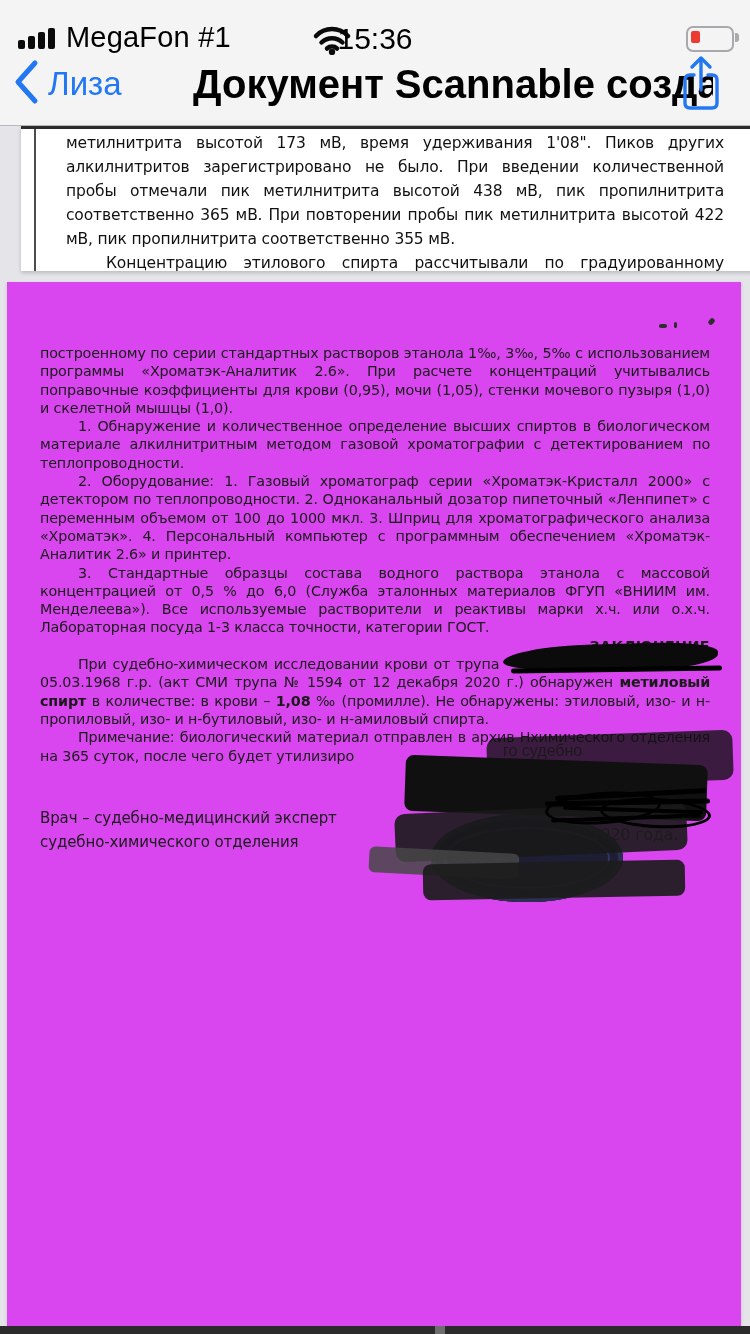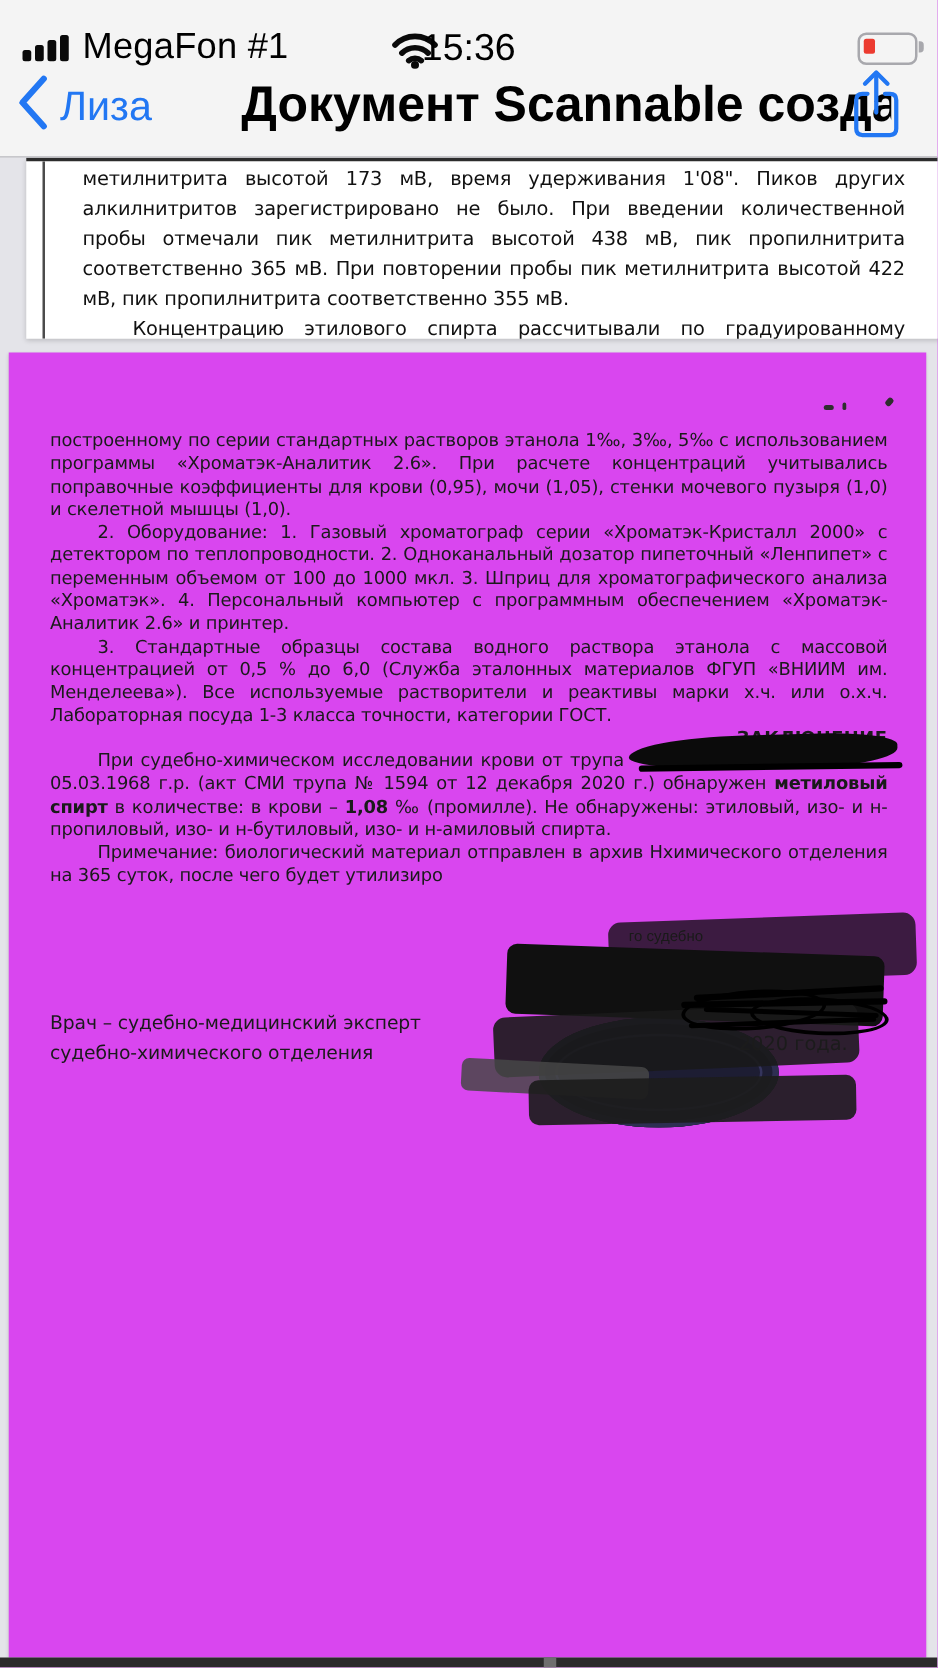--- a/index.html
+++ b/index.html
@@ -47,21 +47,21 @@
   
   .redact-name{display:inline-block;width:205px;height:10px;position:relative;vertical-align:baseline;}
   .redact-name::before{content:"";position:absolute;left:-2px;right:-8px;top:-15px;height:27px;
     background:#0b0b0b;border-radius:45% 30% 35% 50%/60% 40% 55% 45%;transform:rotate(-1.5deg);}
   .redact-name::after{content:"";position:absolute;left:6px;right:-12px;top:8px;height:5px;
     background:#000;border-radius:3px;transform:rotate(-.8deg);}
   .signature{position:absolute;left:33px;top:524px;font-family:"DejaVu Sans",sans-serif;
     font-size:15px;line-height:24px;color:#1a1a1a;letter-spacing:-.1px;}
   
   .blob{position:absolute;left:388px;top:452px;width:341px;height:169px;z-index:5;}
-  .blob .faint{position:absolute;left:108px;top:8px;font-size:12px;color:#3c3c3c;z-index:1;white-space:nowrap;}
+  .blob .faint{position:absolute;left:108px;top:8px;font-size:16px;color:#3c3c3c;z-index:1;white-space:nowrap;}
   .bl{position:absolute;z-index:2;}
   .bl1{left:92px;top:0;width:246px;height:50px;background:rgba(15,15,15,.78);border-radius:10px;transform:rotate(-2deg);}
   .bl2{left:10px;top:26px;width:302px;height:56px;background:#101010;border-radius:8px;transform:rotate(2deg);}
   .bl3{left:0;top:74px;width:292px;height:48px;background:rgba(25,25,25,.9);border-radius:10px;transform:rotate(-2.5deg);}
   .bl4{left:-26px;top:116px;width:150px;height:26px;background:rgba(70,70,70,.85);border-radius:6px;transform:rotate(3deg);}
   .bl5{left:28px;top:128px;width:262px;height:36px;background:rgba(28,28,28,.92);border-radius:8px;transform:rotate(-1deg);}
   .stamp{position:absolute;left:36px;top:80px;width:192px;height:88px;border-radius:50%;z-index:1;
     background:#1d1d33;box-shadow:inset 0 0 0 5px #2e2e52,inset 0 0 0 13px #1d1d33,inset 0 0 0 15px #34345c;}
   .scrib{position:absolute;background:#000;border-radius:3px;z-index:3;}
   .s1{left:160px;top:58px;width:152px;height:5px;transform:rotate(-3deg);}
@@ -129,20 +129,21 @@
     </div>
   </div>
 
   <div class="page2">
     <div class="speck sp1"></div>
     <div class="speck sp2"></div>
     <div class="speck sp3"></div>
 
     <div class="text-block">
       <p>построенному по серии стандартных растворов этанола 1‰, 3‰, 5‰ с использованием программы «Хроматэк-Аналитик 2.6». При расчете концентраций учитывались поправочные коэффициенты для крови (0,95), мочи (1,05), стенки мочевого пузыря (1,0) и скелетной мышцы (1,0).</p>
+      <p class="ind">1. Обнаружение и количественное определение высших спиртов в биологическом материале алкилнитритным методом газовой хроматографии с детектированием по теплопроводности.</p>
       <p class="ind">2. Оборудование: 1. Газовый хроматограф серии «Хроматэк-Кристалл 2000» с детектором по теплопроводности. 2. Одноканальный дозатор пипеточный «Ленпипет» с переменным объемом от 100 до 1000 мкл. 3. Шприц для хроматографического анализа «Хроматэк». 4. Персональный компьютер с программным обеспечением «Хроматэк-Аналитик 2.6» и принтер.</p>
       <p class="ind">3. Стандартные образцы состава водного раствора этанола с массовой концентрацией от 0,5 % до 6,0 (Служба эталонных материалов ФГУП «ВНИИМ им. Менделеева»). Все используемые растворители и реактивы марки х.ч. или о.х.ч. Лабораторная посуда 1-3 класса точности, категории ГОСТ.</p>
       <p class="concl-head">ЗАКЛЮЧЕНИЕ</p>
       <p class="ind"><span>При судебно-химическом исследовании крови от трупа </span><span class="redact-name"></span><span> 05.03.1968 г.р. (акт СМИ трупа № 1594 от 12 декабря 2020 г.)  обнаружен </span><span class="b">метиловый спирт</span><span> в количестве: в крови – </span><span class="b">1,08</span><span> ‰ (промилле). Не обнаружены: этиловый, изо- и н-пропиловый, изо- и н-бутиловый, изо- и н-амиловый спирта.</span></p>
       <p class="ind"><span>Примечание: биологический материал отправлен в архив Н</span><span>химического отделения на 365 суток, после чего будет утилизиро</span></p>
     </div>
 
     <div class="signature">
       <div>Врач – судебно-медицинский эксперт</div>
       <div>судебно-химического отделения</div>

